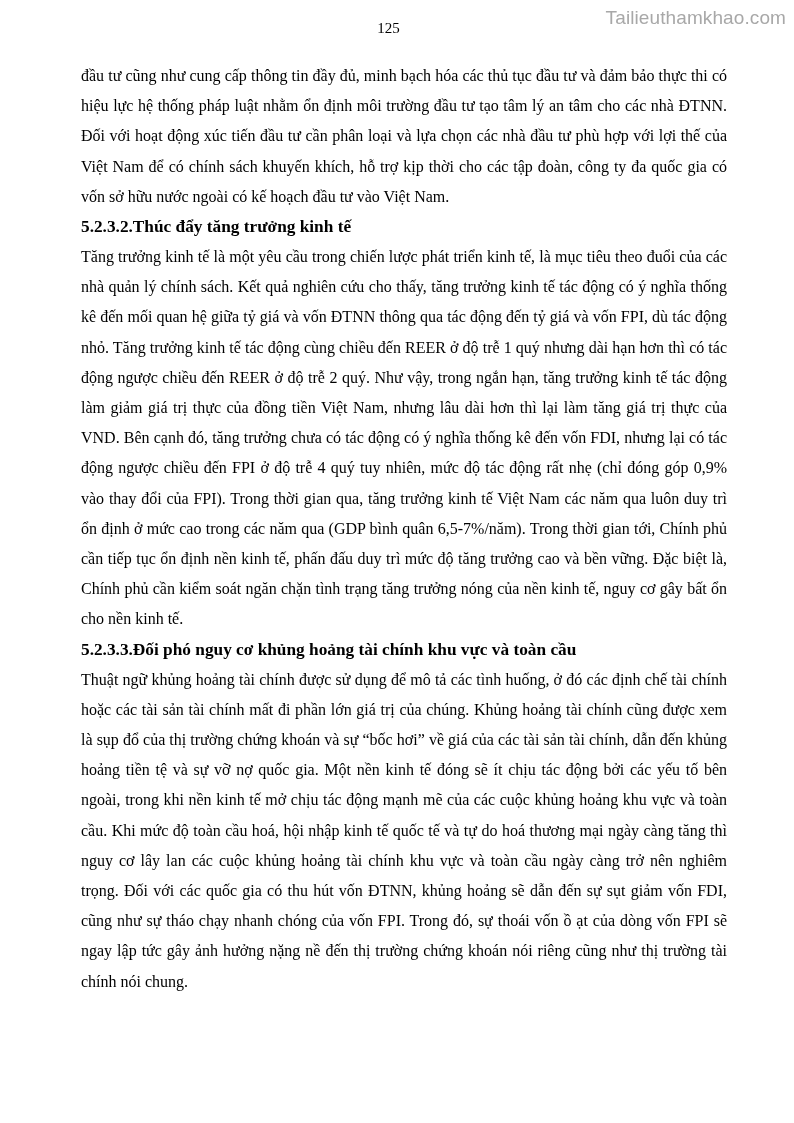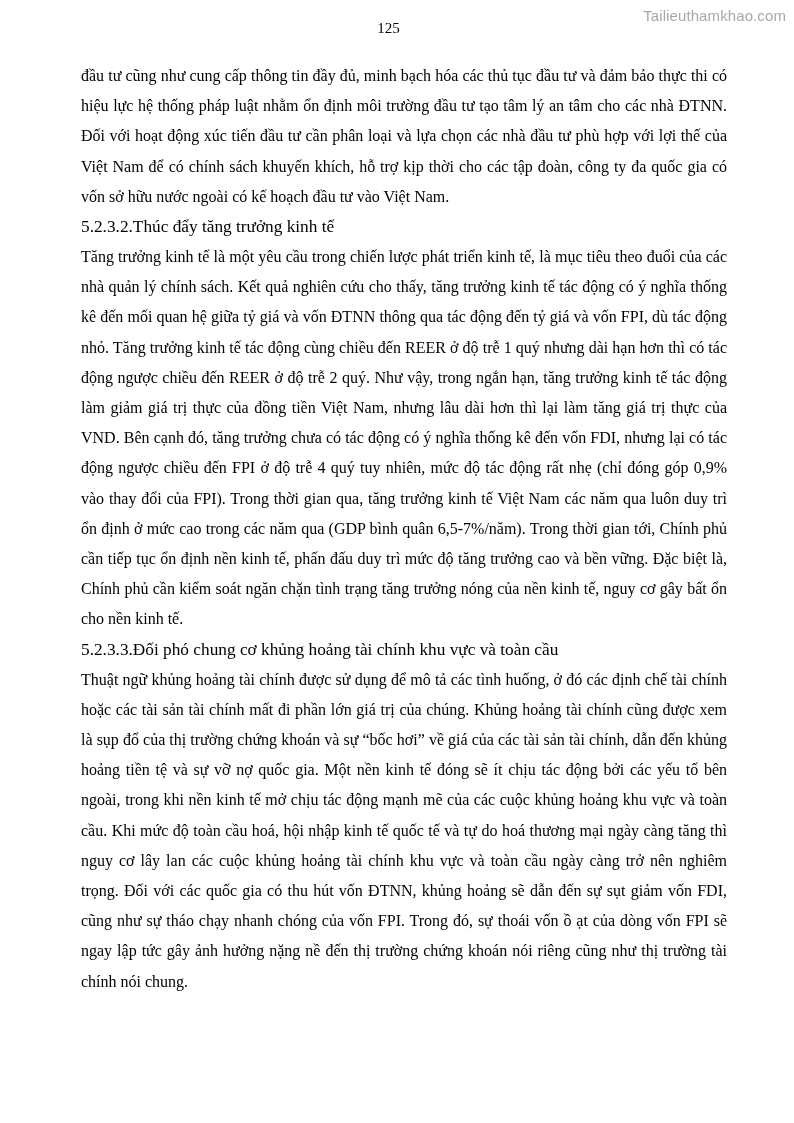--- a/index.html
+++ b/index.html
@@ -1,27 +1,27 @@
 <!DOCTYPE html>
 <html><head>
   <meta charset="utf-8">
   <style>
     html, body { margin: 0; padding: 0; background: #ffffff; }
     body { width: 794px; height: 1123px; position: relative; overflow: hidden; font-family: "Liberation Serif", serif; color: #000; }
-    .watermark { position: absolute; top: 7px; right: 8px; font-family: "Liberation Sans", sans-serif; font-size: 15px; color: #a8a8a8; letter-spacing: 0.1px; }
+    .watermark { position: absolute; top: 7px; right: 8px; font-family: "Liberation Sans", sans-serif; font-size: 19px; color: #a8a8a8; letter-spacing: 0.1px; }
     .page-number { position: absolute; top: 20px; left: 0; width: 777px; text-align: center; font-size: 15px; }
     .content { position: absolute; top: 61px; left: 81px; width: 646px; }
     .para { font-size: 16px; line-height: 30.2px; text-align: justify; margin: 0; }
-    .heading { font-size: 17.3px; font-weight: normal; line-height: 30px; margin: 0; }
+    .heading { font-size: 17.3px; font-weight: bold; line-height: 30px; margin: 0; }
   </style>
 </head>
 <body>
 
 <div class="watermark">Tailieuthamkhao.com</div>
 <div class="page-number">125</div>
 
 <div class="content">
   <p class="para">đầu tư cũng như cung cấp thông tin đầy đủ, minh bạch hóa các thủ tục đầu tư và đảm bảo thực thi có hiệu lực hệ thống pháp luật nhằm ổn định môi trường đầu tư tạo tâm lý an tâm cho các nhà ĐTNN. Đối với hoạt động xúc tiến đầu tư cần phân loại và lựa chọn các nhà đầu tư phù hợp với lợi thế của Việt Nam để có chính sách khuyến khích, hỗ trợ kịp thời cho các tập đoàn, công ty đa quốc gia có vốn sở hữu nước ngoài có kế hoạch đầu tư vào Việt Nam.</p>
   <h2 class="heading">5.2.3.2.Thúc đẩy tăng trưởng kinh tế</h2>
   <p class="para">Tăng trưởng kinh tế là một yêu cầu trong chiến lược phát triển kinh tế, là mục tiêu theo đuổi của các nhà quản lý chính sách. Kết quả nghiên cứu cho thấy, tăng trưởng kinh tế tác động có ý nghĩa thống kê đến mối quan hệ giữa tỷ giá và vốn ĐTNN thông qua tác động đến tỷ giá và vốn FPI, dù tác động nhỏ. Tăng trưởng kinh tế tác động cùng chiều đến REER ở độ trễ 1 quý nhưng dài hạn hơn thì có tác động ngược chiều đến REER ở độ trễ 2 quý. Như vậy, trong ngắn hạn, tăng trưởng kinh tế tác động làm giảm giá trị thực của đồng tiền Việt Nam, nhưng lâu dài hơn thì lại làm tăng giá trị thực của VND. Bên cạnh đó, tăng trưởng chưa có tác động có ý nghĩa thống kê đến vốn FDI, nhưng lại có tác động ngược chiều đến FPI ở độ trễ 4 quý tuy nhiên, mức độ tác động rất nhẹ (chỉ đóng góp 0,9% vào thay đổi của FPI). Trong thời gian qua, tăng trưởng kinh tế Việt Nam các năm qua luôn duy trì ổn định ở mức cao trong các năm qua (GDP bình quân 6,5-7%/năm). Trong thời gian tới, Chính phủ cần tiếp tục ổn định nền kinh tế, phấn đấu duy trì mức độ tăng trưởng cao và bền vững. Đặc biệt là, Chính phủ cần kiểm soát ngăn chặn tình trạng tăng trưởng nóng của nền kinh tế, nguy cơ gây bất ổn cho nền kinh tế.</p>
-  <h2 class="heading">5.2.3.3.Đối phó chung cơ khủng hoảng tài chính khu vực và toàn cầu</h2>
+  <h2 class="heading">5.2.3.3.Đối phó nguy cơ khủng hoảng tài chính khu vực và toàn cầu</h2>
   <p class="para">Thuật ngữ khủng hoảng tài chính được sử dụng để mô tả các tình huống, ở đó các định chế tài chính hoặc các tài sản tài chính mất đi phần lớn giá trị của chúng. Khủng hoảng tài chính cũng được xem là sụp đổ của thị trường chứng khoán và sự “bốc hơi” về giá của các tài sản tài chính, dẫn đến khủng hoảng tiền tệ và sự vỡ nợ quốc gia. Một nền kinh tế đóng sẽ ít chịu tác động bởi các yếu tố bên ngoài, trong khi nền kinh tế mở chịu tác động mạnh mẽ của các cuộc khủng hoảng khu vực và toàn cầu. Khi mức độ toàn cầu hoá, hội nhập kinh tế quốc tế và tự do hoá thương mại ngày càng tăng thì nguy cơ lây lan các cuộc khủng hoảng tài chính khu vực và toàn cầu ngày càng trở nên nghiêm trọng. Đối với các quốc gia có thu hút vốn ĐTNN, khủng hoảng sẽ dẫn đến sự sụt giảm vốn FDI, cũng như sự tháo chạy nhanh chóng của vốn FPI. Trong đó, sự thoái vốn ồ ạt của dòng vốn FPI sẽ ngay lập tức gây ảnh hưởng nặng nề đến thị trường chứng khoán nói riêng cũng như thị trường tài chính nói chung.</p>
 </div>
 
 </body></html>

